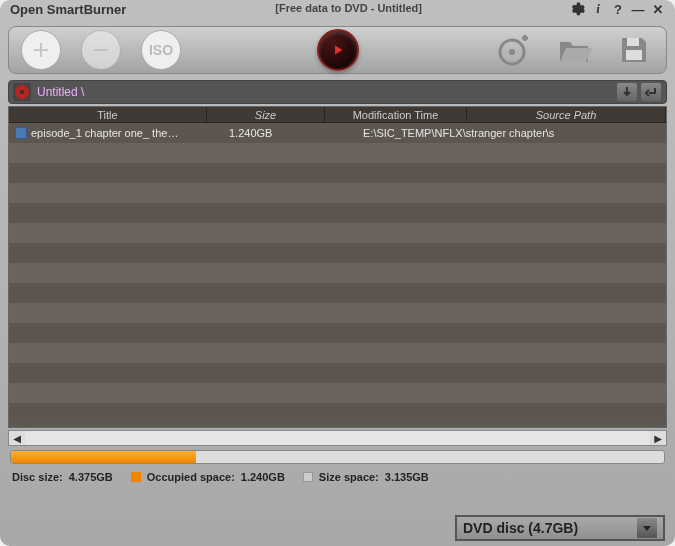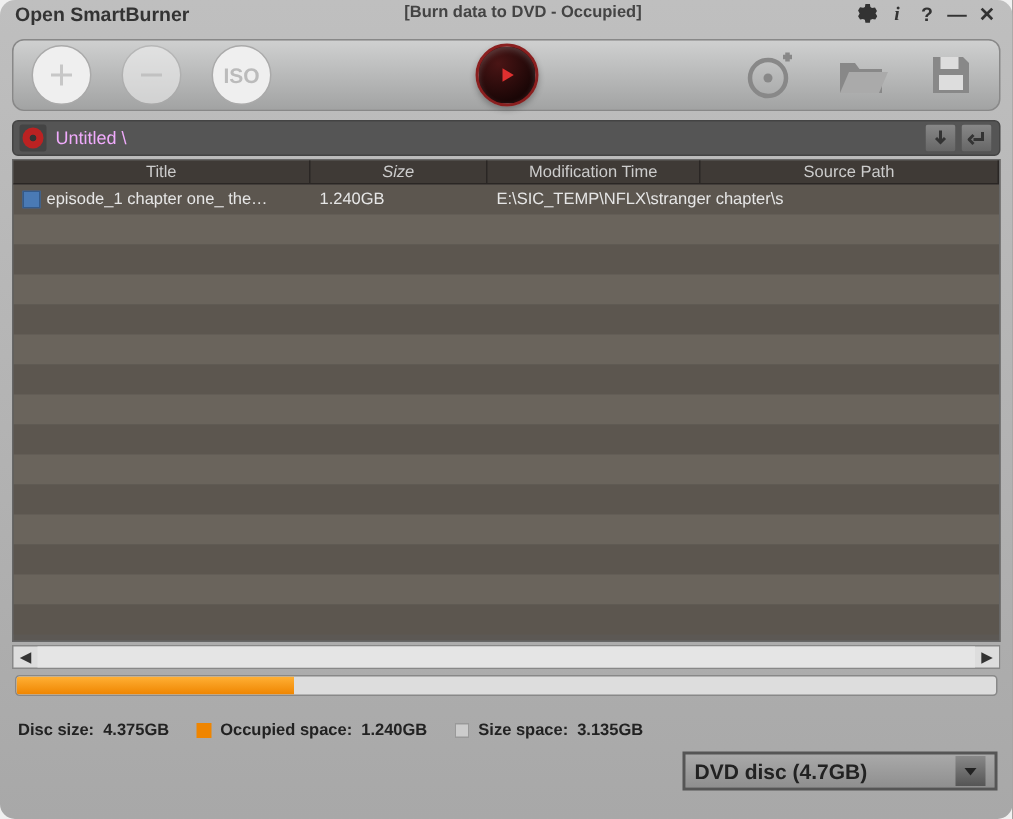--- a/index.html
+++ b/index.html
@@ -25,52 +25,52 @@
   .crumb-text { color: #f0abfc; font-size: 12px; }
   .bc-right { margin-left: auto; display: flex; gap: 2px; }
   .bc-btn { width: 22px; height: 20px; background: linear-gradient(to bottom,#888,#666); border: 1px solid #555; border-radius: 3px; display: flex; align-items: center; justify-content: center; cursor: pointer; }
   .bc-btn svg { width: 12px; height: 12px; fill: #333; }
   .list-area { margin: 2px 6px 0 6px; border: 1px solid #666; background: #5c5854; display: flex; flex-direction: column; height: 322px; }
   .headers { display: flex; height: 16px; background: #3f3a36; color: #ccc; font-size: 11px; border-bottom: 1px solid #2a2624; }
   .col { border-right: 1px solid #2a2624; display: flex; align-items: center; justify-content: center; }
   .col.title { width: 198px; }
   .col.size { width: 118px; font-style: italic; }
   .col.mtime { width: 142px; }
-  .col.path { flex: 1; }
+  .col.path { flex: 1; font-style: italic; }
   .rows { flex: 1; overflow: hidden; }
-  .row { display:flex; height:20px; align-items:center; font-size:11px; color:#e6e6e6; }
+  .row { display:flex; height:20px; align-items:center; font-size:11px; color:#e6e6e6;gap:16px; }
   .row:nth-child(odd) { background:#5c564f; }
   .row:nth-child(even) { background:#6a645c; }
   .cell { padding:0 6px; white-space:nowrap; overflow:hidden; text-overflow:ellipsis; display:flex; align-items:center;}
   .cell.title { width:198px; }
   .cell.size { width:118px; }
   .cell.mtime { width:142px; justify-content:center; }
   .cell.path { flex:1; }
   .file-icon { width:12px; height:12px; background:#4a7ab5; border:1px solid #345a8a; margin-right:4px; flex-shrink:0; display:inline-block; }
   .hscroll { height:16px; background:#ddd; margin:2px 6px 0 6px; display:flex; align-items:center; border:1px solid #888;}
   .harrow { width:16px; height:14px; display:flex; align-items:center; justify-content:center; cursor:pointer; font-size:10px; color:#333; }
   .htrack { flex:1; height:14px; background:#e5e5e5; }
   .progress-wrap { margin:4px 8px 0 8px; }
   .progress-bar { height:14px; border:1px solid #888; border-radius:3px; background:#ddd; overflow:hidden; position:relative;}
   .progress-fill { height:100%; background:linear-gradient(to bottom,#ffb035,#ef8500); width:28.3%; }
-  .status-line { display:flex; gap:6px; align-items:center; font-size:11px; font-weight:bold; color:#222; margin-top:17px; padding:0 2px;}
+  .status-line { display:flex; gap:6px; align-items:center; font-size:11px; font-weight:bold; color:#222; margin-top:7px; padding:0 2px;}
   .sq { width:10px; height:10px; display:inline-block; }
   .sq.orange { background:#ef8500; }
   .sq.grey { background:#ccc; border:1px solid #999; }
   .disc-select-row { display:flex; justify-content:flex-end; margin:8px 8px 0 8px;}
-  .disc-select { width:210px; height:26px; border:2px solid #555; background:linear-gradient(to bottom,#a9a9a9,#8f8f8f); display:flex; align-items:center; padding:0 6px; font-weight:bold; color:#222; font-size:14px; }
+  .disc-select { width:210px; height:26px; border:2px solid #555; background:linear-gradient(to bottom,#a9a9a9,#8f8f8f); display:flex; align-items:center; padding:0 6px; font-weight:bold; color:#222; font-size:14px;margin-top:24px; }
   .dd-btn { width:20px; height:20px; background:linear-gradient(to bottom,#888,#555); margin-left:auto; display:flex; align-items:center; justify-content:center; }
 </style>
 </head>
 <body>
 
 <div class="window">
   <div class="titlebar">
     <span class="app-name">Open SmartBurner</span>
-    <span class="doc-title">[Burn data to DVD - Occupied]</span>
+    <span class="doc-title">[Free data to DVD - Untitled]</span>
     <div class="titlebar-btns">
       <span class="tbtn">
         <svg viewBox="0 0 16 16">
             <path fill="#333" d="M8 5a3 3 0 100 6 3 3 0 000-6zm6.4 3l1.2-2-1.5-2.6-2.3.5A5.9 5.9 0 0010.6 3l-.4-2.3H6.8L6.4 3c-.5.2-1 .4-1.4.7l-2.3-.5L1.2 5.8 2.4 8l-1.2 2 1.5 2.6 2.3-.5c.4.3.9.5 1.4.7l.4 2.3h3.4l.4-2.3c.5-.2 1-.4 1.4-.7l2.3.5 1.5-2.6-1.2-2z"></path>
           </svg>
       </span>
       <span class="tbtn" style="font-family:serif;font-style:italic;">i</span>
       <span class="tbtn">?</span>
       <span class="tbtn">—</span>
       <span class="tbtn">✕</span>

